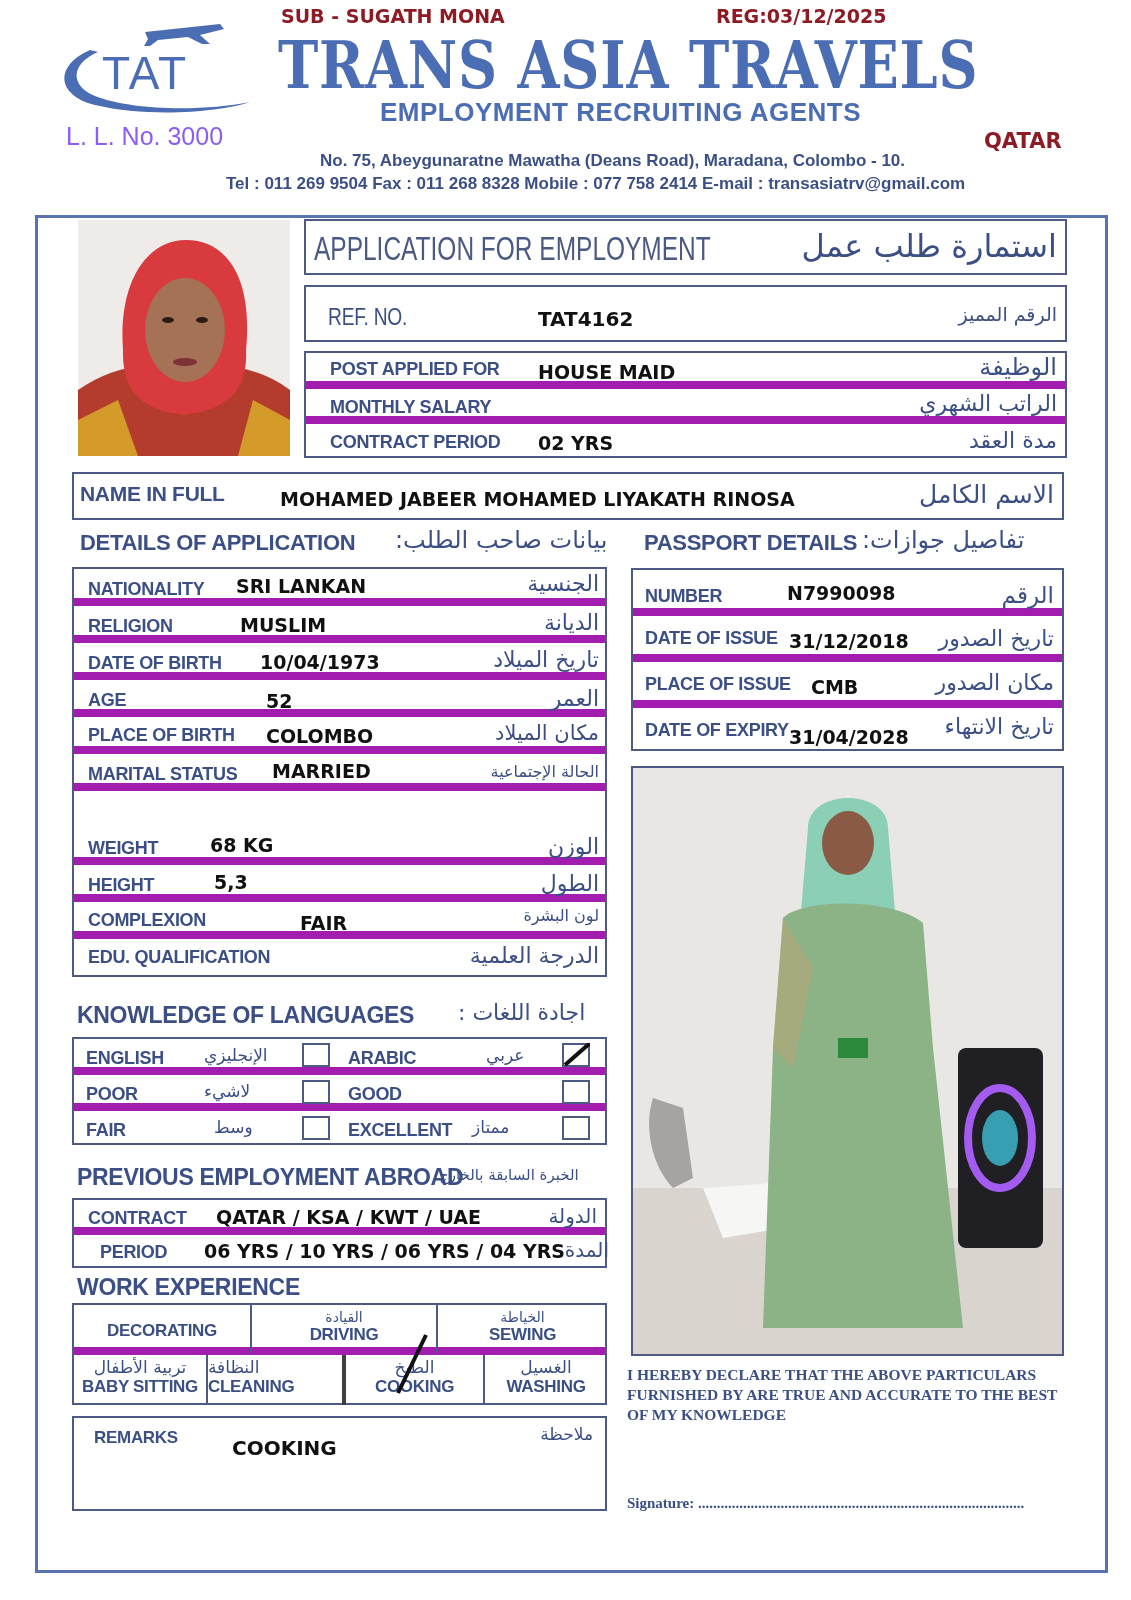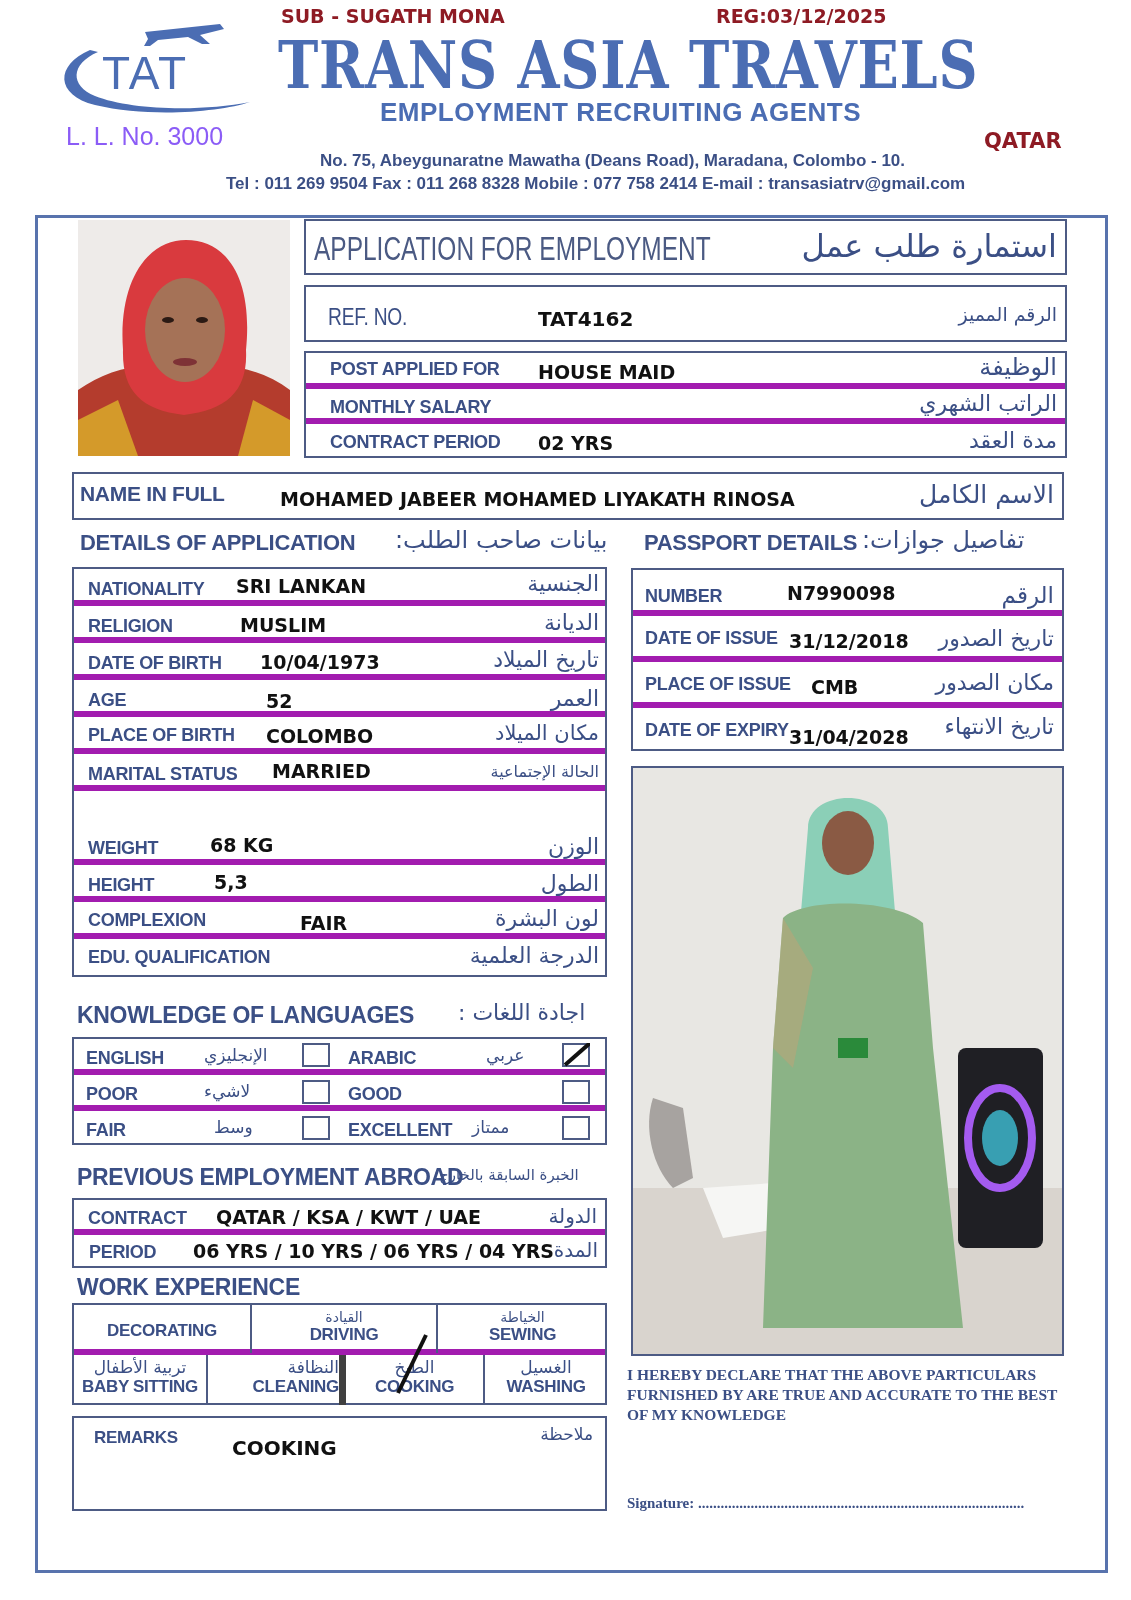--- a/index.html
+++ b/index.html
@@ -3,21 +3,21 @@
 <meta charset="utf-8">
 <style>
   * { box-sizing: border-box; margin: 0; padding: 0; }
   body { width: 1131px; height: 1600px; background: #ffffff; position: relative; font-family: "Liberation Sans", sans-serif; color: #3a4f86; overflow: hidden; }
   .abs { position: absolute; }
   .red { color: #8e1b24; font-weight: bold; font-family: "DejaVu Sans", sans-serif; }
   .black-val { color: #111; font-weight: bold; font-family: "DejaVu Sans", sans-serif; }
   .label { color: #3b4f85; font-family: "Liberation Sans", sans-serif; font-weight: bold; letter-spacing: -0.3px; }
   .ar { font-family: "DejaVu Sans", sans-serif; color: #3b4f85; direction: rtl; }
   .box { position: absolute; border: 2px solid #4d5b84; }
-  .row { position: absolute; border-bottom: 6px solid #a21caf; display: flex; align-items: center; }
+  .row { position: absolute; border-bottom: 8px solid #a21caf; display: flex; align-items: center; }
   .outer { position: absolute; left: 35px; top: 215px; width: 1073px; height: 1358px; border: 3px solid #5873ad; }
   .cb { width: 28px; height: 24px; border: 2px solid #4d5b84; position: absolute; }
   .photo { position: absolute; overflow: hidden; }
 </style>
 </head>
 <body>
 
 <div>
 
   <div class="abs" style="left:50px;top:20px;width:205px;height:100px;">
@@ -130,21 +130,21 @@
     <span class="abs ar" style="right:6px;top:6px;font-size:22px;">الوزن</span>
   </div>
   <div class="row" style="left:0;top:296px;width:100%;height:37px;">
     <span class="abs label" style="left:14px;top:10px;font-size:18px;">HEIGHT</span>
     <span class="abs black-val" style="left:140px;top:6px;font-size:19px;">5,3</span>
     <span class="abs ar" style="right:6px;top:6px;font-size:22px;">الطول</span>
   </div>
   <div class="row" style="left:0;top:333px;width:100%;height:37px;">
     <span class="abs label" style="left:14px;top:8px;font-size:18px;">COMPLEXION</span>
     <span class="abs black-val" style="left:226px;top:10px;font-size:19px;">FAIR</span>
-    <span class="abs ar" style="right:6px;top:4px;font-size:22px;">لون البشرة</span>
+    <span class="abs ar" style="right:6px;top:4px;font-size:16px;">لون البشرة</span>
   </div>
   <div class="abs" style="left:0;top:370px;width:100%;height:36px;">
     <span class="abs label" style="left:14px;top:8px;font-size:18px;">EDU. QUALIFICATION</span>
     <span class="abs black-val" style="left:226px;top:8px;font-size:19px;"></span>
     <span class="abs ar" style="right:6px;top:4px;font-size:22px;">الدرجة العلمية</span>
   </div>
 </div>
 
 <div class="abs label" style="left:644px;top:530px;font-size:22px;">PASSPORT DETAILS</div>
 <div class="abs ar" style="left:862px;top:526px;font-size:24px;">تفاصيل جوازات:</div>
@@ -224,21 +224,21 @@
 
 <div class="abs label" style="left:77px;top:1164px;font-size:23px;">PREVIOUS EMPLOYMENT ABROAD</div>
 <div class="abs ar" style="left:434px;top:1166px;font-size:15px;">الخبرة السابقة بالخارج:</div>
 
 <div class="box" style="left:72px;top:1198px;width:535px;height:70px;">
   <div class="row" style="left:0;top:0;width:100%;height:35px;">
     <span class="abs label" style="left:14px;top:8px;font-size:18px;">CONTRACT</span>
     <span class="abs black-val" style="left:142px;top:6px;font-size:19px;">QATAR / KSA / KWT / UAE</span>
     <span class="abs ar" style="right:8px;top:4px;font-size:20px;">الدولة</span>
   </div>
-  <div class="abs" style="left:1px;top:35px;width:100%;height:29px;">
+  <div class="abs" style="left:12px;top:35px;width:100%;height:29px;">
     <span class="abs label" style="left:14px;top:7px;font-size:18px;">PERIOD</span>
     <span class="abs black-val" style="left:118px;top:5px;font-size:19px;white-space:nowrap;">06 YRS / 10 YRS / 06 YRS / 04 YRS</span>
     <span class="abs ar" style="right:8px;top:3px;font-size:20px;">المدة</span>
   </div>
 </div>
 
 <div class="abs label" style="left:77px;top:1274px;font-size:23px;">WORK EXPERIENCE</div>
 
 <div class="box" style="left:72px;top:1303px;width:535px;height:102px;">
   <div class="row" style="left:0;top:0;width:100%;height:50px;">
@@ -252,21 +252,21 @@
     <div class="abs" style="left:364px;top:0;width:169px;height:48px;text-align:center;">
       <span class="ar" style="display:block;font-size:14px;padding-top:4px;">الخياطة</span>
       <span class="label" style="display:block;font-size:17px;">SEWING</span>
     </div>
   </div>
   <div class="abs" style="left:0;top:50px;width:100%;height:50px;">
     <div class="abs" style="left:0;top:0;width:134px;height:50px;border-right:2px solid #4d5b84;text-align:center;">
       <span class="ar" style="display:block;font-size:17px;padding-top:2px;">تربية الأطفال</span>
       <span class="label" style="display:block;font-size:17px;">BABY SITTING</span>
     </div>
-    <div class="abs" style="left:134px;top:0;width:138px;height:50px;border-right:7px solid #404040;text-align:right;">
+    <div class="abs" style="left:134px;top:0;width:138px;height:50px;border-right:4px solid #404040;text-align:left;">
       <span class="ar" style="display:block;font-size:17px;padding-top:2px;">النظافة</span>
       <span class="label" style="display:block;font-size:17px;">CLEANING</span>
     </div>
     <div class="abs" style="left:272px;top:0;width:139px;height:50px;border-right:2px solid #4d5b84;text-align:center;">
       <span class="ar" style="display:block;font-size:17px;padding-top:2px;">الطبخ</span>
       <span class="label" style="display:block;font-size:17px;">COOKING</span>
       <svg width="40" height="64" style="position:absolute;left:46px;top:-24px;">
           <line x1="6" y1="62" x2="34" y2="4" stroke="#111" stroke-width="4"></line>
         </svg>
     </div>

